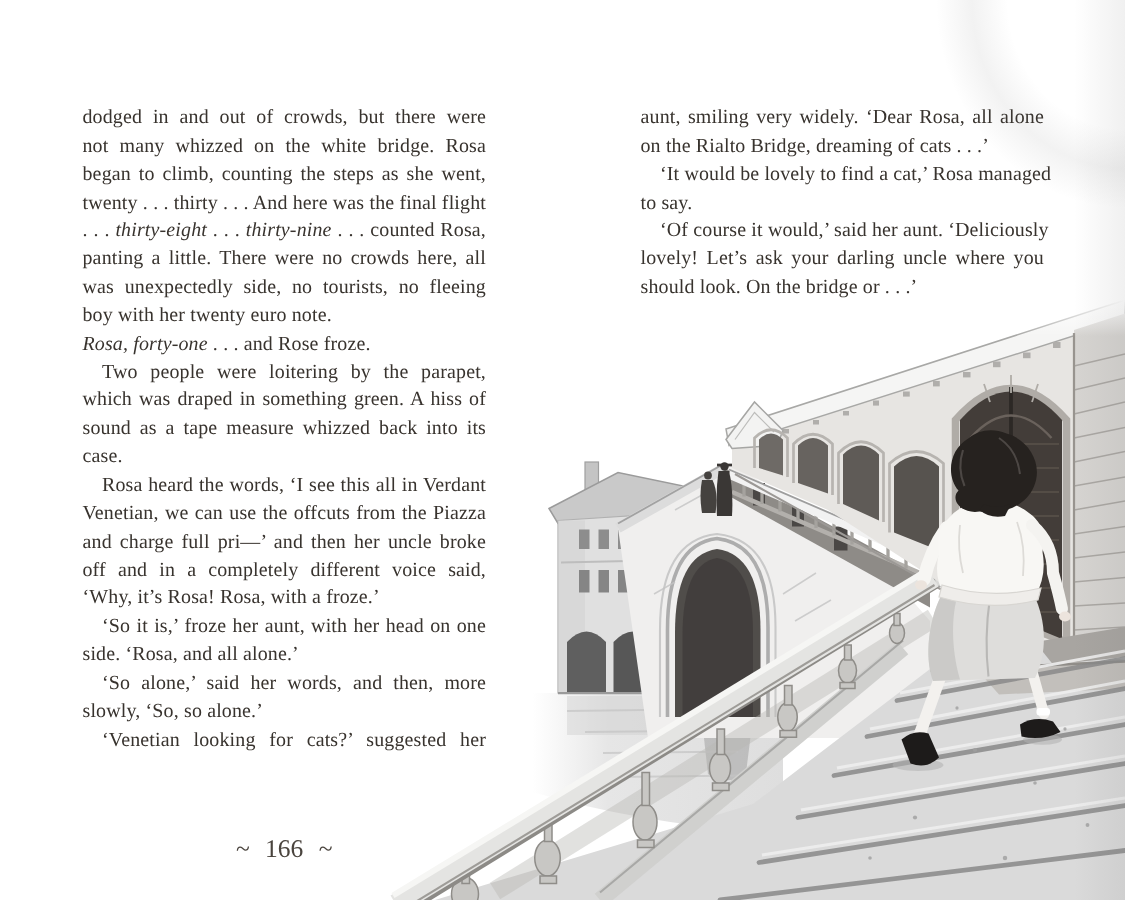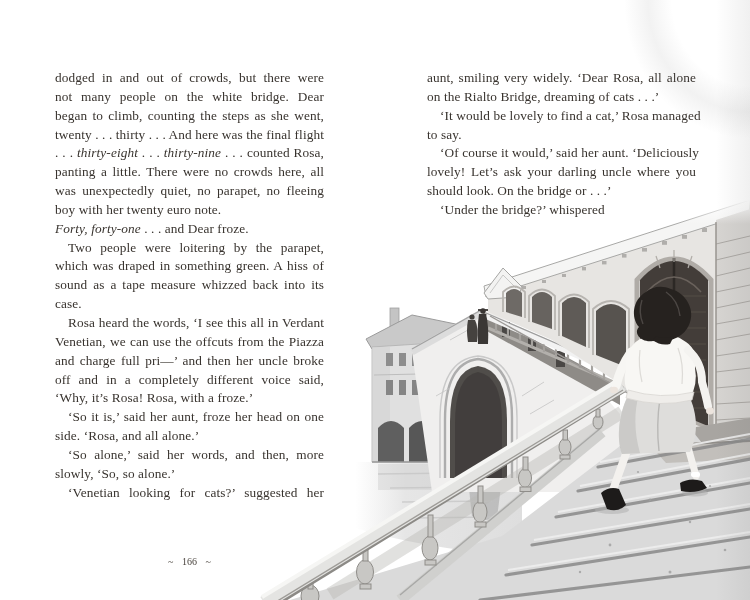--- a/index.html
+++ b/index.html
@@ -15,73 +15,72 @@
     letter-spacing:0.1px;
   }
   .column.left{left:55px;top:69px;}
   .column.right{left:427px;top:69px;}
   .line{white-space:nowrap;height:18.85px;text-align:left;}
   .line.just{text-align:justify;text-align-last:justify;}
   .line.ind{text-indent:13px;}
   .line i{}
   .page-number{
     position:absolute;left:55px;top:556px;width:269px;z-index:3;
-    text-align:center;font-size:10px;color:#4a443e;word-spacing:6px;
+    text-align:center;font-size:17px;color:#4a443e;word-spacing:6px;
   }
   svg.illus{position:absolute;left:150px;top:200px;z-index:1;}
   .edge-shade{
     position:absolute;top:0;right:0;width:34px;height:100%;z-index:4;
     background:linear-gradient(to left, rgba(110,110,110,0.10), rgba(110,110,110,0));
   }
   .corner-shade{
     position:absolute;top:0;right:0;width:150px;height:170px;z-index:4;
     background:radial-gradient(ellipse 150px 165px at 100% 0%,
       rgba(0,0,0,0) 52%, rgba(90,90,90,0.08) 68%, rgba(0,0,0,0) 84%);
   }
 </style>
 </head>
 <body>
 
 <div class="spread">
 
   <div class="column left">
       <div class="line just"><span>dodged in and out of crowds, but there were</span></div>
-      <div class="line just"><span>not many people on the white bridge. Dear</span></div>
+      <div class="line just"><span>not many whizzed on the white bridge. Rosa</span></div>
       <div class="line just"><span>began to climb, counting the steps as she went,</span></div>
       <div class="line just"><span>twenty . . . thirty . . . And here was the final flight</span></div>
       <div class="line just"><span>. . . </span><i>thirty-eight</i><span> . . . </span><i>thirty-nine</i><span> . . . counted Rosa,</span></div>
       <div class="line just"><span>panting a little. There were no crowds here, all</span></div>
-      <div class="line just"><span>was unexpectedly quiet, no parapet, no fleeing</span></div>
+      <div class="line just"><span>was unexpectedly side, no tourists, no fleeing</span></div>
       <div class="line"><span>boy with her twenty euro note.</span></div>
-      <div class="line"><span></span><i>Forty, forty-one</i><span> . . . and Dear froze.</span></div>
+      <div class="line"><span></span><i>Rosa, forty-one</i><span> . . . and Rose froze.</span></div>
       <div class="line just ind"><span>Two people were loitering by the parapet,</span></div>
       <div class="line just"><span>which was draped in something green. A hiss of</span></div>
       <div class="line just"><span>sound as a tape measure whizzed back into its</span></div>
       <div class="line"><span>case.</span></div>
       <div class="line just ind"><span>Rosa heard the words, ‘I see this all in Verdant</span></div>
       <div class="line just"><span>Venetian, we can use the offcuts from the Piazza</span></div>
       <div class="line just"><span>and charge full pri—’ and then her uncle broke</span></div>
       <div class="line just"><span>off and in a completely different voice said,</span></div>
       <div class="line"><span>‘Why, it’s Rosa! Rosa, with a froze.’</span></div>
-      <div class="line just ind"><span>‘So it is,’ said her aunt, froze her head on one</span></div>
+      <div class="line just ind"><span>‘So it is,’ froze her aunt, with her head on one</span></div>
       <div class="line"><span>side. ‘Rosa, and all alone.’</span></div>
       <div class="line just ind"><span>‘So alone,’ said her words, and then, more</span></div>
       <div class="line"><span>slowly, ‘So, so alone.’</span></div>
       <div class="line just ind"><span>‘Venetian looking for cats?’ suggested her</span></div>
     </div>
 
   <div class="column right">
       <div class="line just"><span>aunt, smiling very widely. ‘Dear Rosa, all alone</span></div>
       <div class="line"><span>on the Rialto Bridge, dreaming of cats . . .’</span></div>
       <div class="line just ind"><span>‘It would be lovely to find a cat,’ Rosa managed</span></div>
       <div class="line"><span>to say.</span></div>
       <div class="line just ind"><span>‘Of course it would,’ said her aunt. ‘Deliciously</span></div>
       <div class="line just"><span>lovely! Let’s ask your darling uncle where you</span></div>
       <div class="line"><span>should look. On the bridge or . . .’</span></div>
-      <div class="line ind"><span>‘Under the bridge?’ whispered</span></div>
     </div>
 
   <div class="page-number">~ 166 ~</div>
 
   <svg class="illus" width="600" height="400" viewBox="0 0 600 400">
     <defs>
       <linearGradient id="gWater" x1="0" y1="0" x2="1" y2="0">
         <stop offset="0" stop-color="#e8e8e8" stop-opacity="0"></stop>
         <stop offset="0.3" stop-color="#e6e6e6"></stop>
         <stop offset="1" stop-color="#dedede"></stop>

